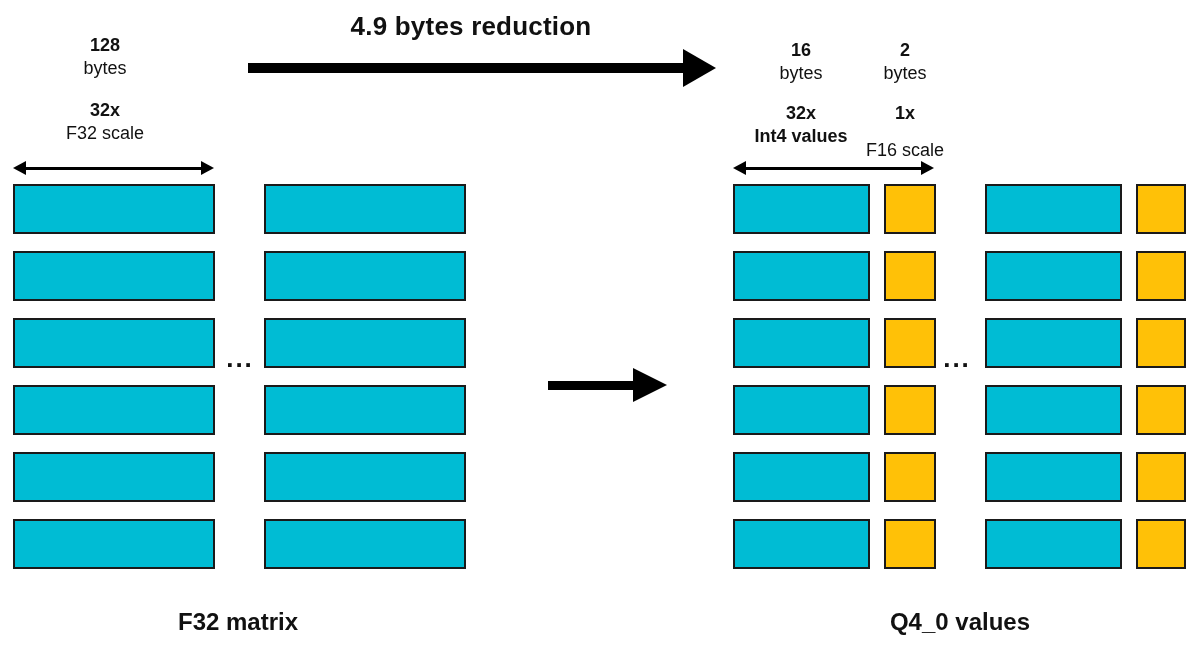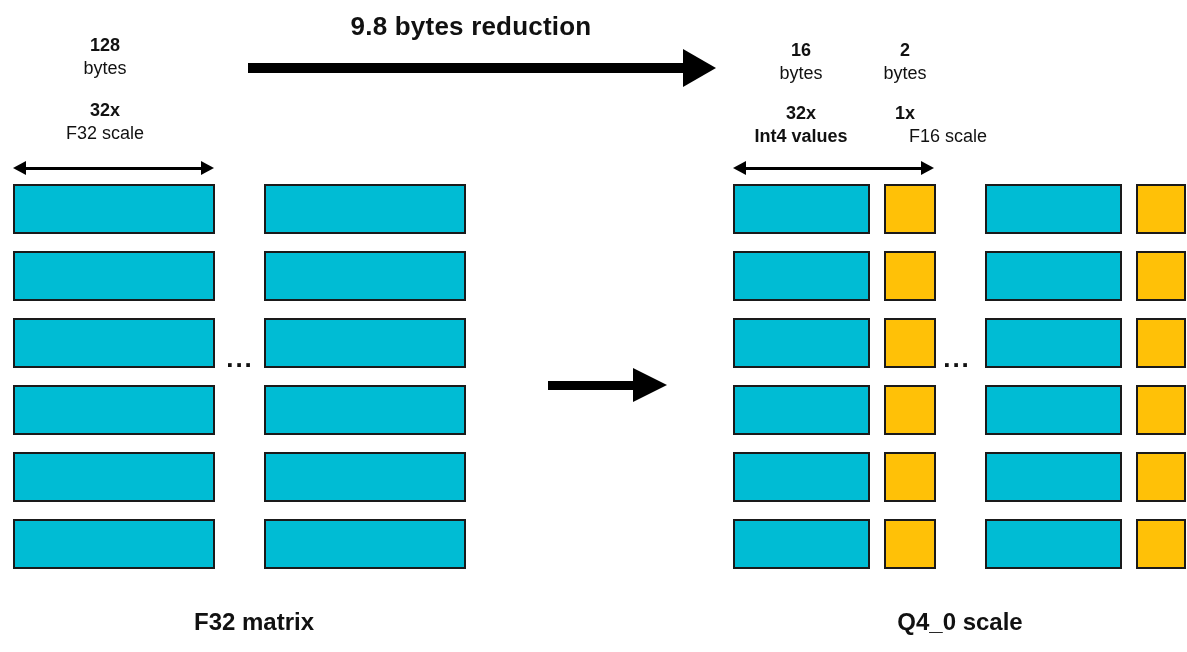--- a/index.html
+++ b/index.html
@@ -67,34 +67,34 @@
 </head>
 <body>
 
 <div id="canvas">
 
   <div class="t b sm" style="left:105px; top:35px;">128</div>
   <div class="t sm" style="left:105px; top:58px;">bytes</div>
   <div class="t b sm" style="left:105px; top:100px;">32x</div>
   <div class="t sm" style="left:105px; top:123px;">F32 scale</div>
 
-  <div class="t b xl" style="left:471px; top:12px;">9.8 bytes reduction</div>
+  <div class="t b xl" style="left:471px; top:12px;">4.9 bytes reduction</div>
   <div class="arrow-right" id="reduction-arrow">
     <div class="shaft"></div>
     <div class="head"></div>
   </div>
 
   <div class="t b sm" style="left:801px; top:40px;text-align:right;">16</div>
   <div class="t sm" style="left:801px; top:63px;">bytes</div>
   <div class="t b sm" style="left:905px; top:40px;">2</div>
   <div class="t sm" style="left:905px; top:63px;">bytes</div>
   <div class="t b sm" style="left:801px; top:103px;">32x</div>
   <div class="t sm" style="left:801px; top:126px;font-weight:bold;">Int4 values</div>
   <div class="t b sm" style="left:905px; top:103px;">1x</div>
-  <div class="t sm" style="left:905px; top:126px;margin-left:43px;">F16 scale</div>
+  <div class="t sm" style="left:905px; top:140px;">F16 scale</div>
 
   <div class="span-arrow" id="f32-span-arrow">
     <div class="head-l"></div>
     <div class="line"></div>
     <div class="head-r"></div>
   </div>
   <div class="span-arrow" id="q4-span-arrow">
     <div class="head-l"></div>
     <div class="line"></div>
     <div class="head-r"></div>
@@ -142,16 +142,16 @@
     </div>
 
   <div class="t dots" style="left:240px; top:344px;">...</div>
   <div class="t dots" style="left:957px; top:344px;">...</div>
 
   <div class="arrow-right" id="transform-arrow">
     <div class="shaft"></div>
     <div class="head"></div>
   </div>
 
-  <div class="t b lg" style="left:238px; top:608px;margin-left:16px;">F32 matrix</div>
-  <div class="t b lg" style="left:960px; top:608px;">Q4_0 scale</div>
+  <div class="t b lg" style="left:238px; top:608px;">F32 matrix</div>
+  <div class="t b lg" style="left:960px; top:608px;">Q4_0 values</div>
 
 </div>
 
 </body></html>

